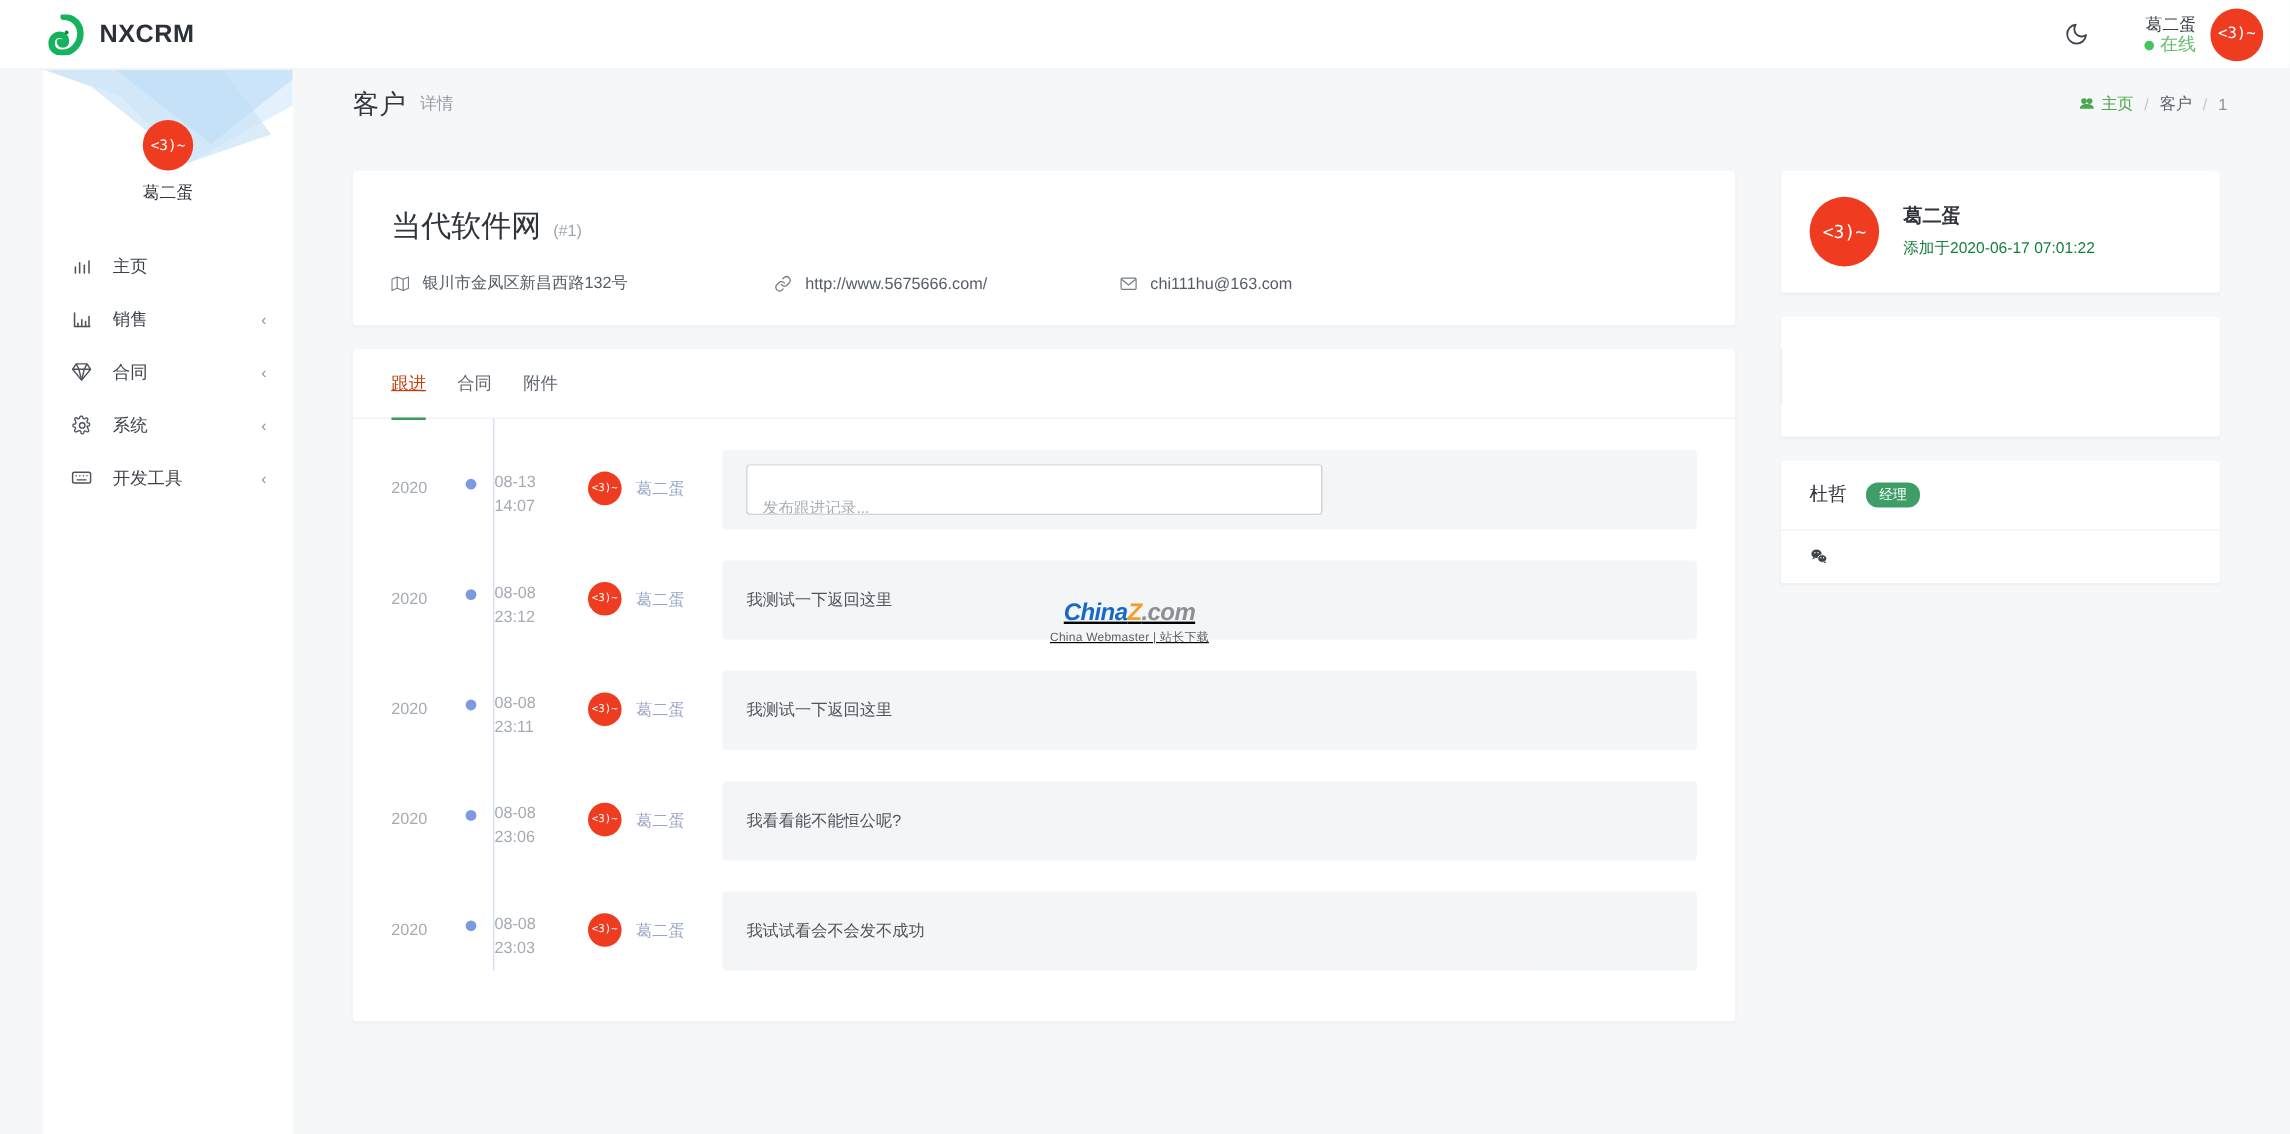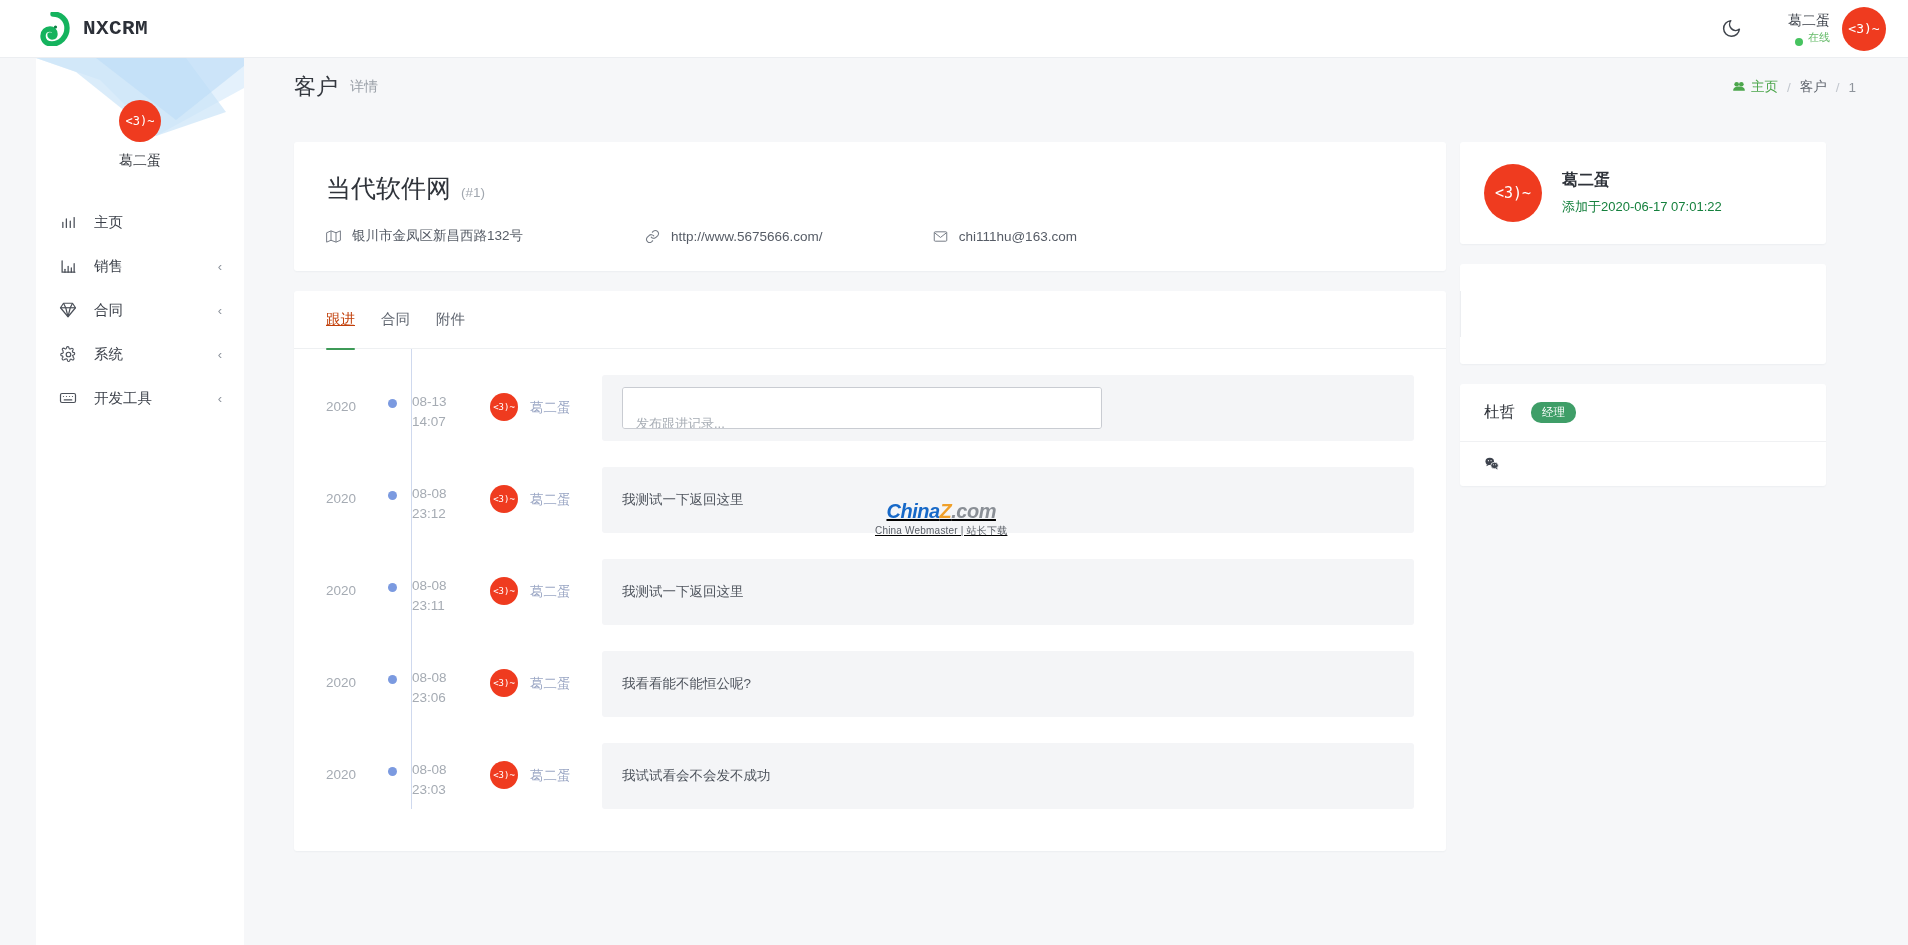--- a/index.html
+++ b/index.html
@@ -16,33 +16,32 @@
     position: absolute; top: 0; left: 0; width: 1908px; height: 58px;
     background: #ffffff; display: flex; align-items: center;
     border-bottom: 1px solid #eceef1;
     z-index: 30;
   }
   .brand { display: flex; align-items: center; margin-left: 36px; }
   .brand-logo { width: 34px; height: 34px; position: relative; }
   .brand-name {
     margin-left: 13px; font-size: 21px; font-weight: 700; color: #2c3038;
     letter-spacing: .4px;
-    font-family: Liberation Mono, monospace;
   }
   .topbar-right {
     margin-left: auto; display: flex; align-items: center; height: 100%;
     padding-right: 22px;
   }
   .moon-btn {
     width: 34px; height: 34px; display: flex; align-items: center; justify-content: center;
     margin-right: 40px; cursor: pointer;
   }
   .user-block { display: flex; flex-direction: column; align-items: flex-end; margin-right: 12px; }
   .user-name { font-size: 14px; color: #3b4049; line-height: 18px; }
-  .user-status { display: flex; align-items: flex-end; font-size: 11px; color: #66bb6a; line-height: 17px; }
+  .user-status { display: flex; align-items: center; font-size: 15px; color: #66bb6a; line-height: 17px; }
   .status-dot { width: 8px; height: 8px; border-radius: 50%; background: #46c35f; margin-right: 5px; }
   .avatar-circle {
     border-radius: 50%; background: #ef3b1f; color: #fff;
     display: flex; align-items: center; justify-content: center;
     font-family: "DejaVu Sans Mono", monospace; overflow: hidden; white-space: nowrap;
   }
   .topbar-avatar { width: 44px; height: 44px; font-size: 13px; }
 
   
   .sidebar {
@@ -74,21 +73,21 @@
   .breadcrumb { margin-left: auto; margin-right: 52px; display: flex; align-items: center; font-size: 13.5px; }
   .bc-home { color: #4ca64c; display: flex; align-items: center; cursor: pointer; }
   .bc-home span { margin-left: 5px; }
   .bc-sep { color: #c2c7ce; margin: 0 9px; }
   .bc-item { color: #5d636c; cursor: pointer; }
   .bc-cur { color: #8e949c; }
 
   
   .main {
     position: absolute; top: 116px; left: 244px; width: 1664px; height: 829px;
-    display: flex; padding: 26px 50px 0 50px; gap: 14px;
+    display: flex; padding: 26px 50px 0 50px; gap: 38px;
   }
   .col-left { width: 1152px; }
   .col-right { width: 366px; }
 
   .card { background: #fff; border-radius: 3px; box-shadow: 0 1px 2px rgba(30,40,60,.045); }
 
   
   .company-card { padding: 30px 32px 26px 32px; }
   .company-title-row { display: flex; align-items: baseline; }
   .company-name { font-size: 25px; color: #2f333a; font-weight: 500; }

